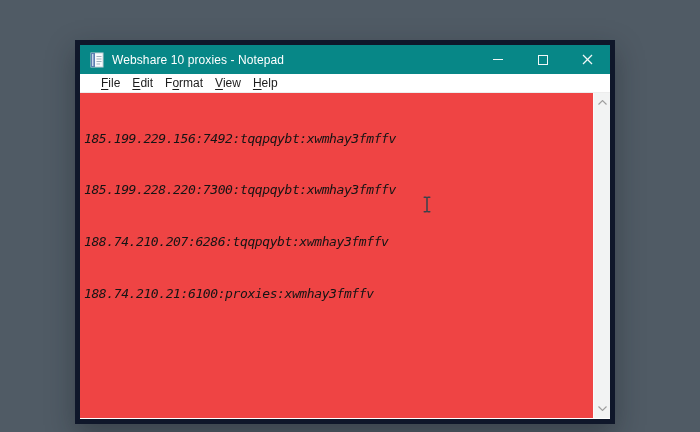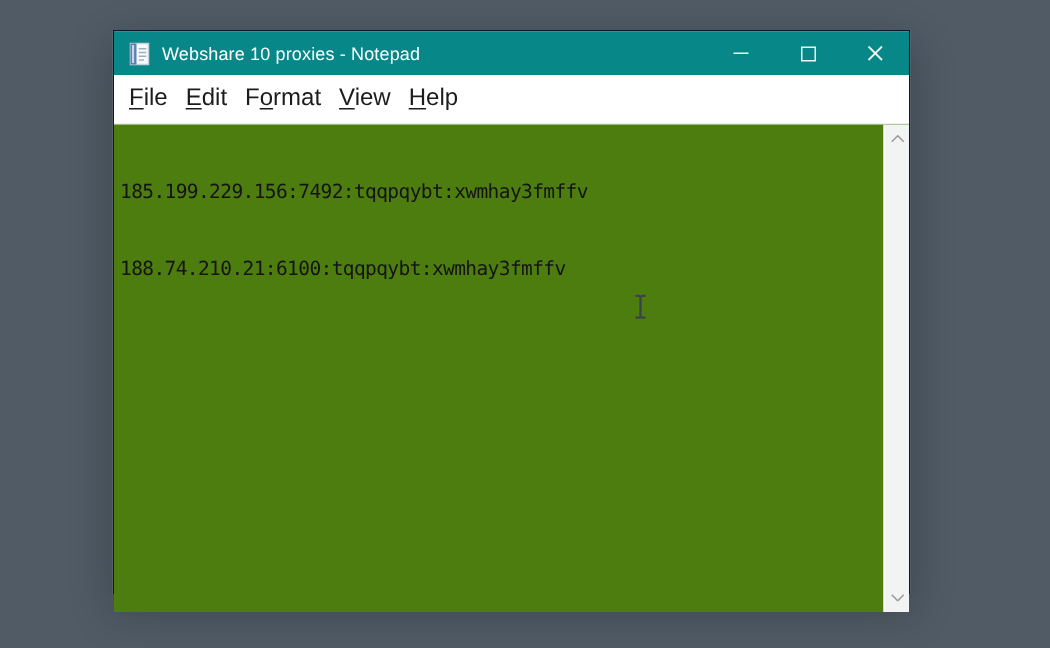--- a/index.html
+++ b/index.html
@@ -2,22 +2,22 @@
 <html><head>
 <meta charset="utf-8">
 <style>
   html,body{margin:0;padding:0;}
   body{
     width:700px;height:432px;overflow:hidden;position:relative;
     background:#505b65;
     font-family:"Liberation Sans", sans-serif;
   }
   .window{
-    position:absolute;left:75px;top:20px;width:530px;height:374px;
-    border:1px solid #0f172a;background:#ffffff;
+    position:absolute;left:75px;top:40px;width:530px;height:374px;
+    border:5px solid #0f172a;background:#ffffff;
     box-shadow:0 10px 26px rgba(18,24,30,.35);
     box-sizing:content-box;
   }
   
   .titlebar{
     height:29px;background:#078787;display:flex;align-items:center;
     user-select:none;
   }
   .app-icon{margin-left:9px;width:16px;height:16px;flex:0 0 auto;display:block;}
   .title{
@@ -26,29 +26,29 @@
   }
   .controls{margin-left:auto;display:flex;height:100%;}
   .ctrl{
     width:45px;height:100%;display:flex;align-items:center;justify-content:center;
     cursor:default;
   }
   .glyph-min{display:block;width:10px;height:1px;background:#f2f7f7;}
   .glyph-max{display:block;width:8px;height:8px;border:1px solid #f2f7f7;background:transparent;}
   
   .menubar{
-    height:33px;background:#ffffff;display:flex;align-items:center;
-    padding-left:4px;font-size:16px;color:#1c1c1c;
+    height:19px;background:#ffffff;display:flex;align-items:center;
+    padding-left:15px;font-size:12px;color:#1c1c1c;
     border-bottom:1px solid #ededed;box-sizing:border-box;
   }
   .menu-item{padding:1px 6px 2px 6px;white-space:nowrap;}
   .menu-item .u{text-decoration:underline;text-underline-offset:2px;}
   
   .editor{
-    position:relative;height:325px;background:#4d7c0f;overflow:hidden;
+    position:relative;height:325px;background:#ef4444;overflow:hidden;font-style:italic;
   }
   .lines{
     padding:2px 20px 0 4px;
     font-family:"DejaVu Sans Mono", monospace;
     font-size:13px;letter-spacing:-0.4px;line-height:17.3px;
     color:#141414;white-space:pre;
   }
   .vscroll{
     position:absolute;top:0;right:0;width:17px;height:100%;
     background:#f2f3f3;border-left:1px solid #fafafa;box-sizing:border-box;
@@ -97,21 +97,23 @@
     <div class="menu-item"><span></span><span class="u">F</span><span>ile</span></div>
     <div class="menu-item"><span></span><span class="u">E</span><span>dit</span></div>
     <div class="menu-item"><span>F</span><span class="u">o</span><span>rmat</span></div>
     <div class="menu-item"><span></span><span class="u">V</span><span>iew</span></div>
     <div class="menu-item"><span></span><span class="u">H</span><span>elp</span></div>
   </div>
 
   <div class="editor">
     <div class="lines">
       <div class="line">185.199.229.156:7492:tqqpqybt:xwmhay3fmffv</div>
-      <div class="line">188.74.210.21:6100:tqqpqybt:xwmhay3fmffv</div>
+      <div class="line">185.199.228.220:7300:tqqpqybt:xwmhay3fmffv</div>
+      <div class="line">188.74.210.207:6286:tqqpqybt:xwmhay3fmffv</div>
+      <div class="line">188.74.210.21:6100:proxies:xwmhay3fmffv</div>
       
       
       
       
     </div>
 
     <div class="vscroll">
       <div class="sbtn top">
         <svg width="9" height="5" viewBox="0 0 9 5">
           <polyline points="0.5,4.5 4.5,0.5 8.5,4.5" fill="none" stroke="#9e9e9e" stroke-width="1.1"></polyline>

